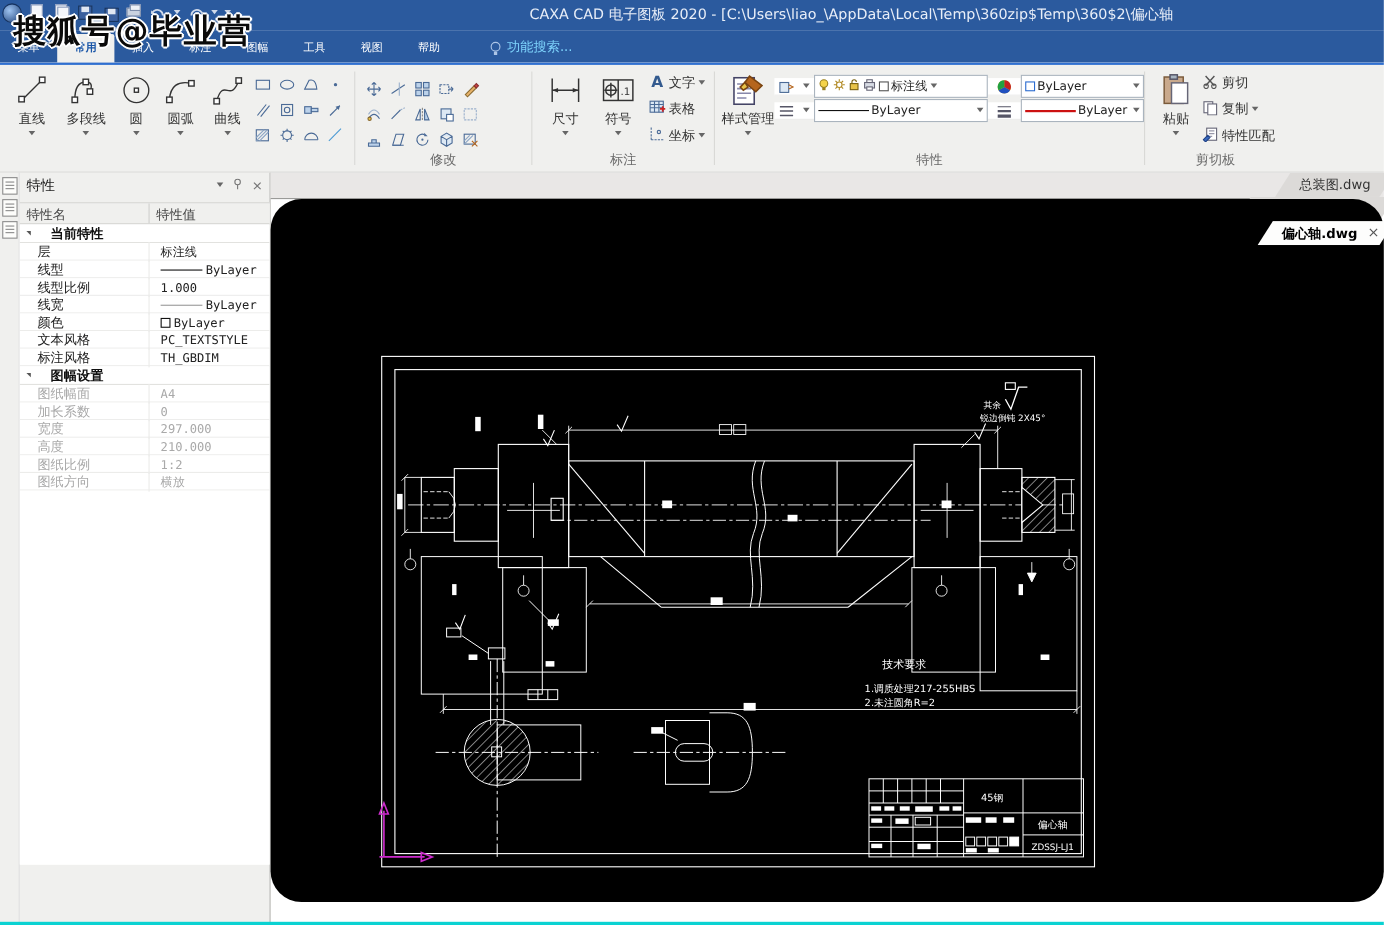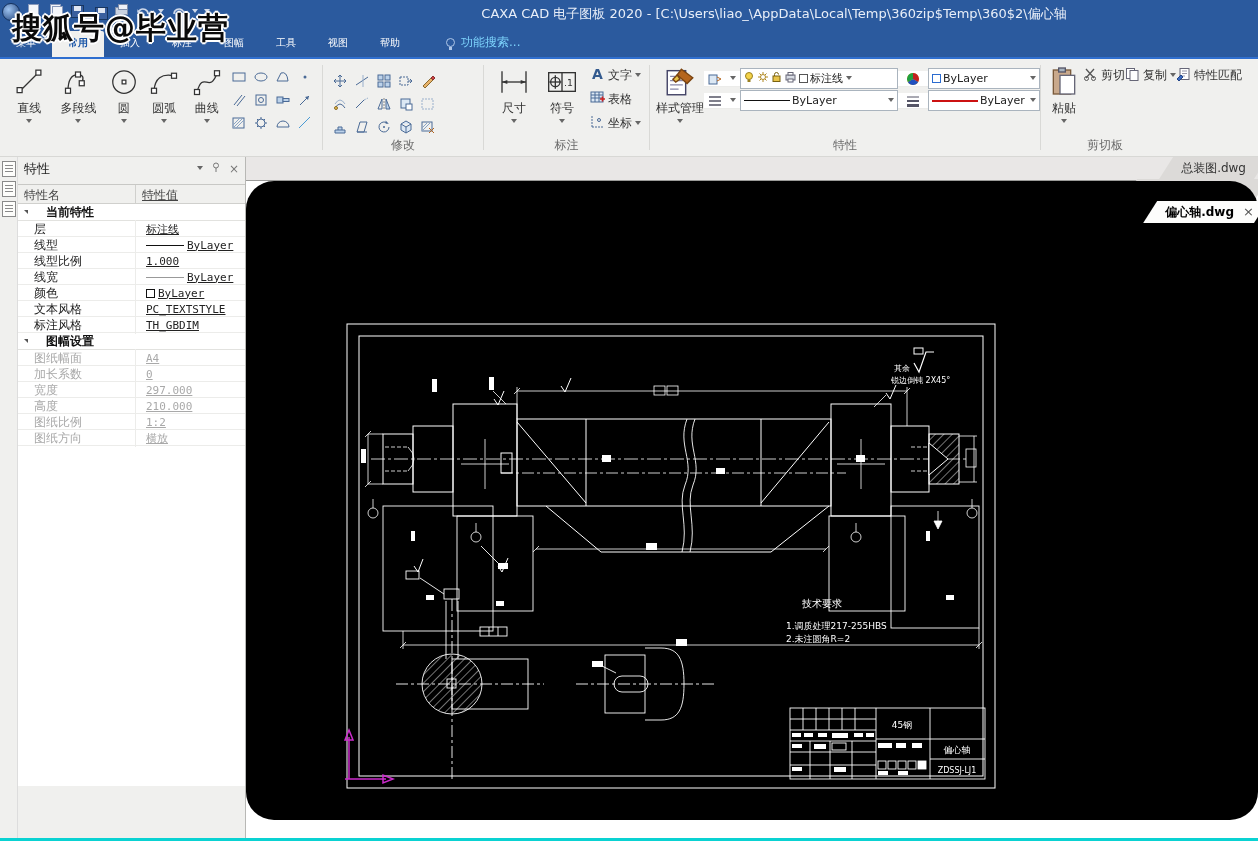--- a/index.html
+++ b/index.html
@@ -77,21 +77,21 @@
   .pcombo-row { display:flex; align-items:center; padding:2px 4px; gap:3px; }
   .pcombo { flex:1; height:22px; background:#fff; border:1px solid #aab4be; display:flex; align-items:center;
             padding:0 4px; color:#333; }
   .pcombo .cv { flex:1; }
   .pbtn { width:26px; height:24px; border:1px solid #9fb4d8; background:#e8eef8; display:flex;
           align-items:center; justify-content:center; }
   .ptable { margin-top:4px; background:#fff; border-top:1px solid #c8c8c5; }
   .prow-h { display:flex; height:19px; background:#f0f0ee; border-bottom:1px solid #d0d0cd; color:#444; }
   .prow-h div { padding:2px 6px; }
   .col-n { width:118px; border-right:1px solid #d0d0cd; }
-  .col-v { flex:1;text-decoration:underline; }
+  .col-v { flex:1; }
   .pgroup { display:flex; align-items:center; height:17px; border-bottom:1px solid #e2e2df;
             font-weight:bold; color:#111; padding-left:4px; gap:18px; background:#fff; }
   .tri { width:0; height:0; border-left:4px solid transparent; border-top:4px solid #555; margin-left:2px; }
   .prow { display:flex; height:16px; border-bottom:1px solid #ececea; color:#222; background:#fff; }
   .prow .col-n { padding:1px 6px 0 16px; border-right:1px solid #ececea; }
   .prow .col-v { padding:1px 6px 0; font-family:"DejaVu Sans Mono","Liberation Mono",monospace; font-size:11px;
                  display:flex; align-items:center; gap:3px; }
   .prow.gray .col-n, .prow.gray .col-v { color:#a9a9a9; }
   .sw-line { width:38px; border-top:1.5px solid #111; }
   .sw-thin { width:38px; border-top:1px solid #999; }
@@ -566,21 +566,21 @@
           <span class="bicon">
               <svg width="32" height="32" viewBox="0 0 24 24">
                 <rect x="4" y="3" width="13" height="18" fill="#c9a98c" stroke="#7a5a3a"></rect>
                 <rect x="8" y="1.5" width="5" height="3" fill="#a8b4c0" stroke="#556"></rect>
                 <rect x="9" y="7" width="11" height="14" fill="#fff" stroke="#667"></rect>
               </svg>
             </span>
           <span class="blabel">粘贴</span>
             <span class="car"></span>
         </div>
-        <div style="display:flex;flex-direction:row;margin-left:2px">
+        <div style="display:flex;flex-direction:column;margin-left:2px">
           <div class="mrow">
             <span><svg width="15" height="14">
                   <path d="M3,2 L11,11 M11,2 L3,11" stroke="#555" stroke-width="1.3"></path>
                   <circle cx="3.5" cy="11.5" r="2" fill="none" stroke="#555"></circle>
                   <circle cx="10.5" cy="11.5" r="2" fill="none" stroke="#555"></circle>
                 </svg></span>
             <span class="mlabel">剪切</span>
           </div>
           <div class="mrow">
             <span><svg width="15" height="14">

